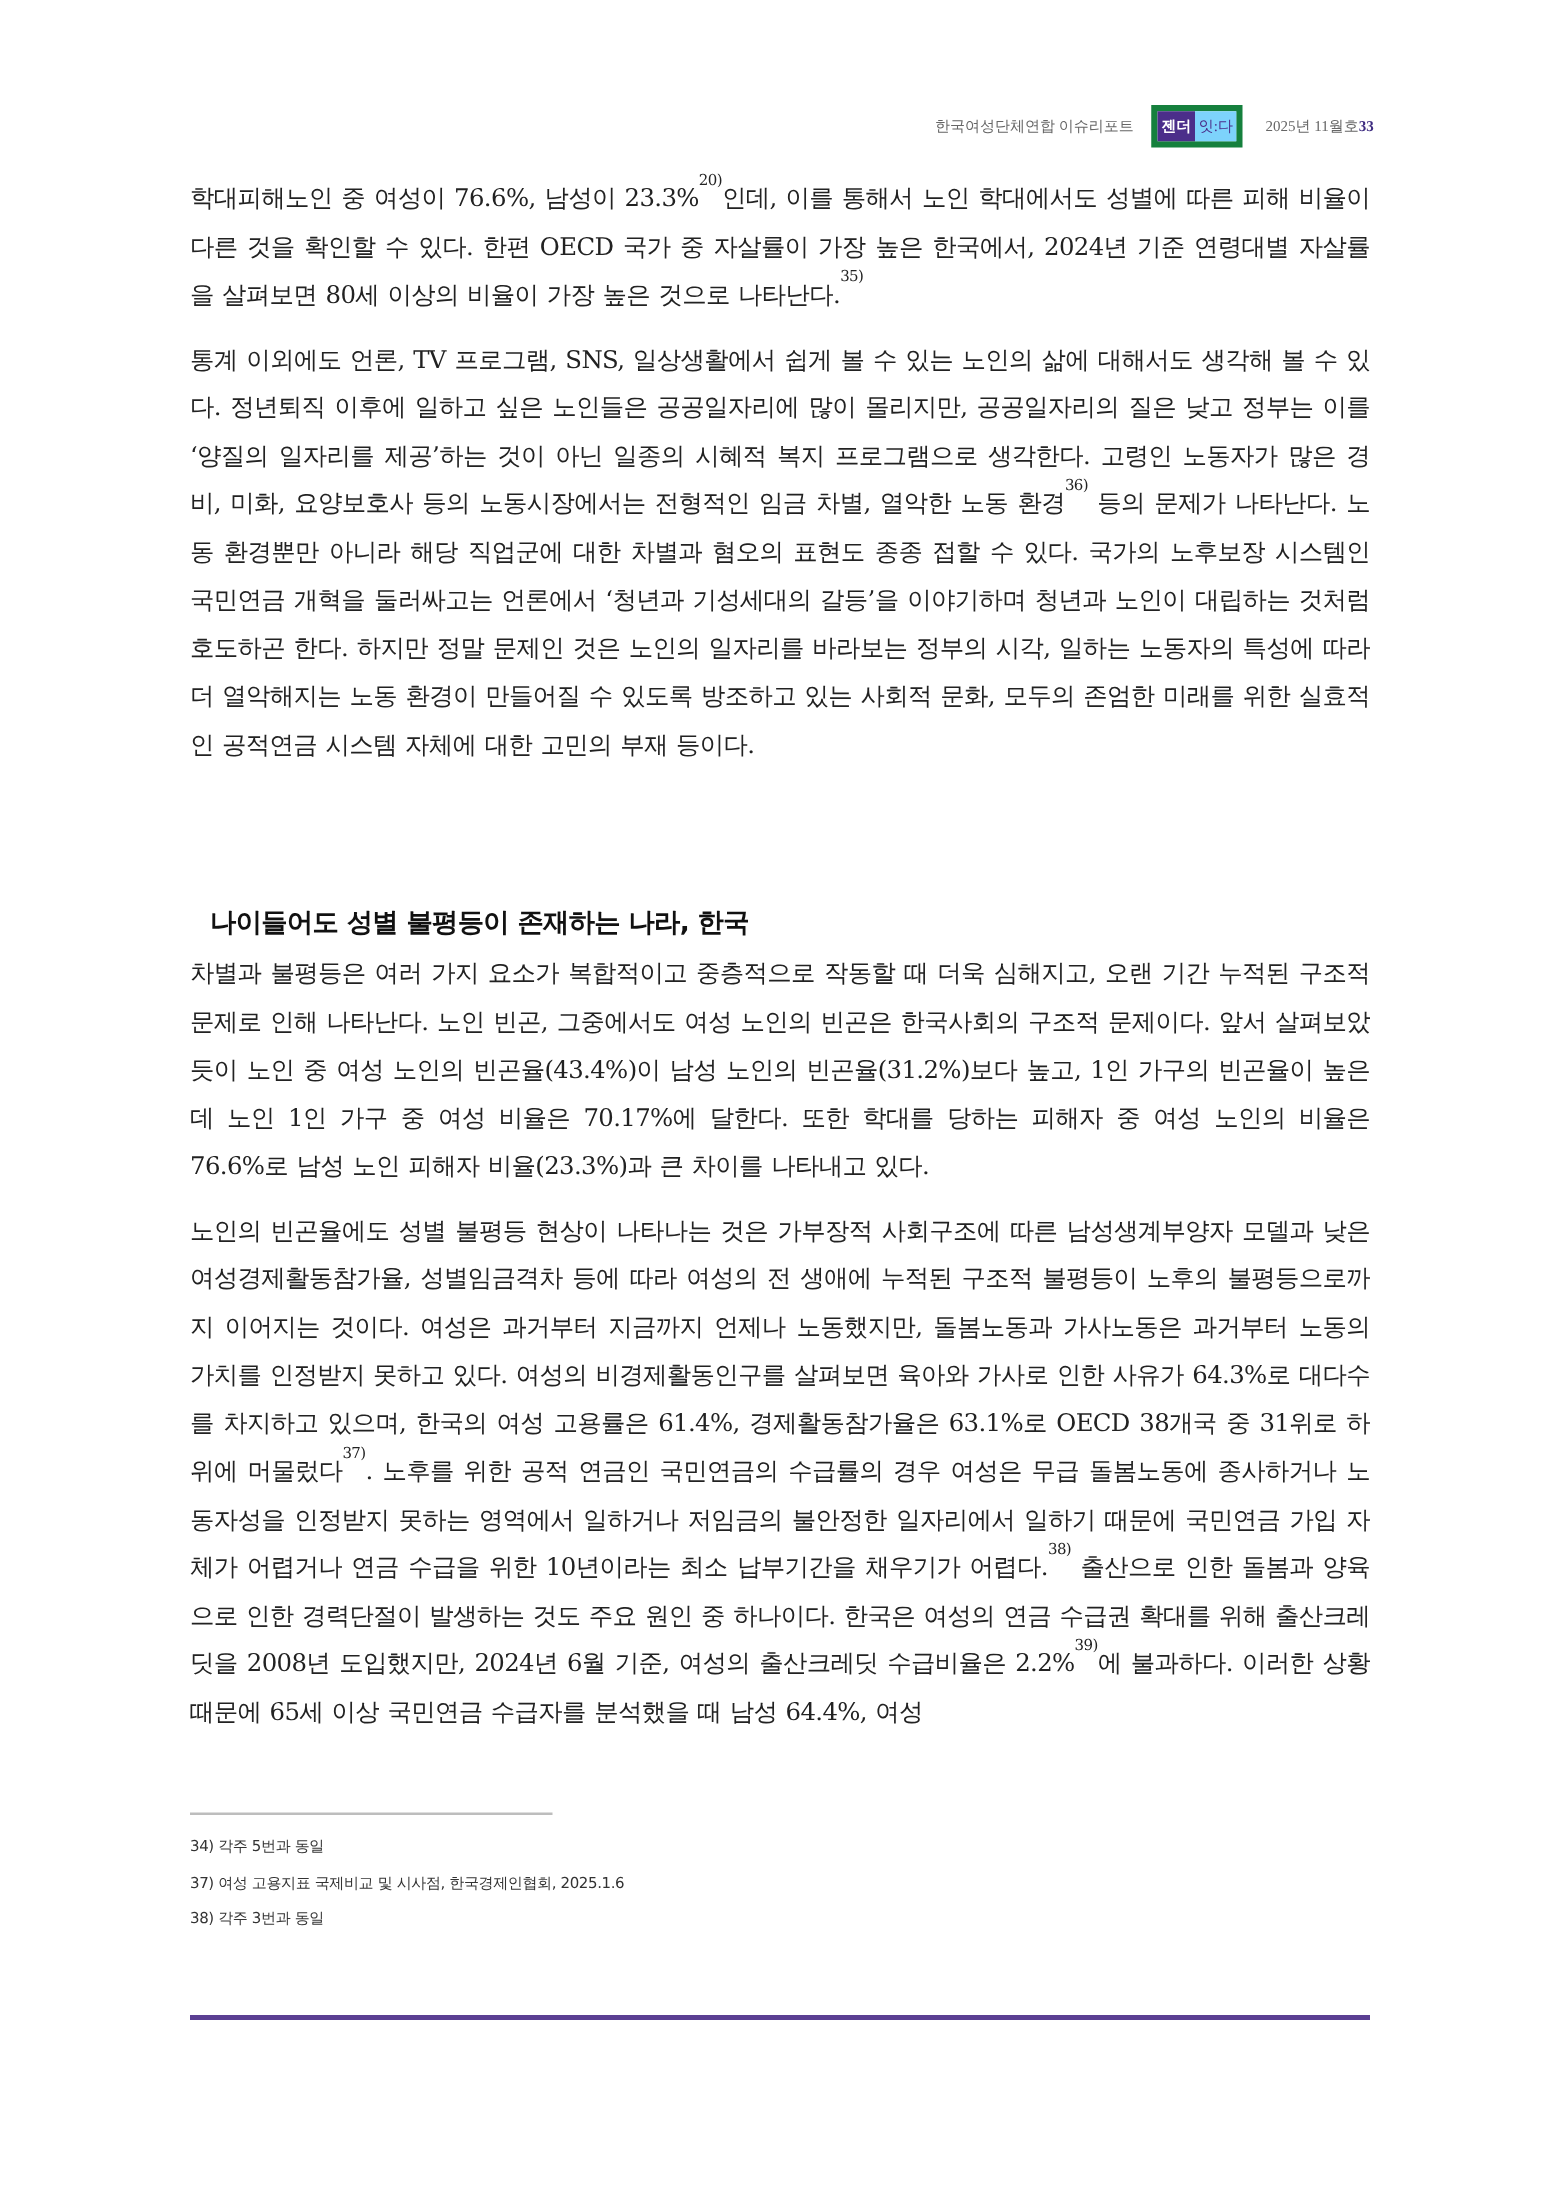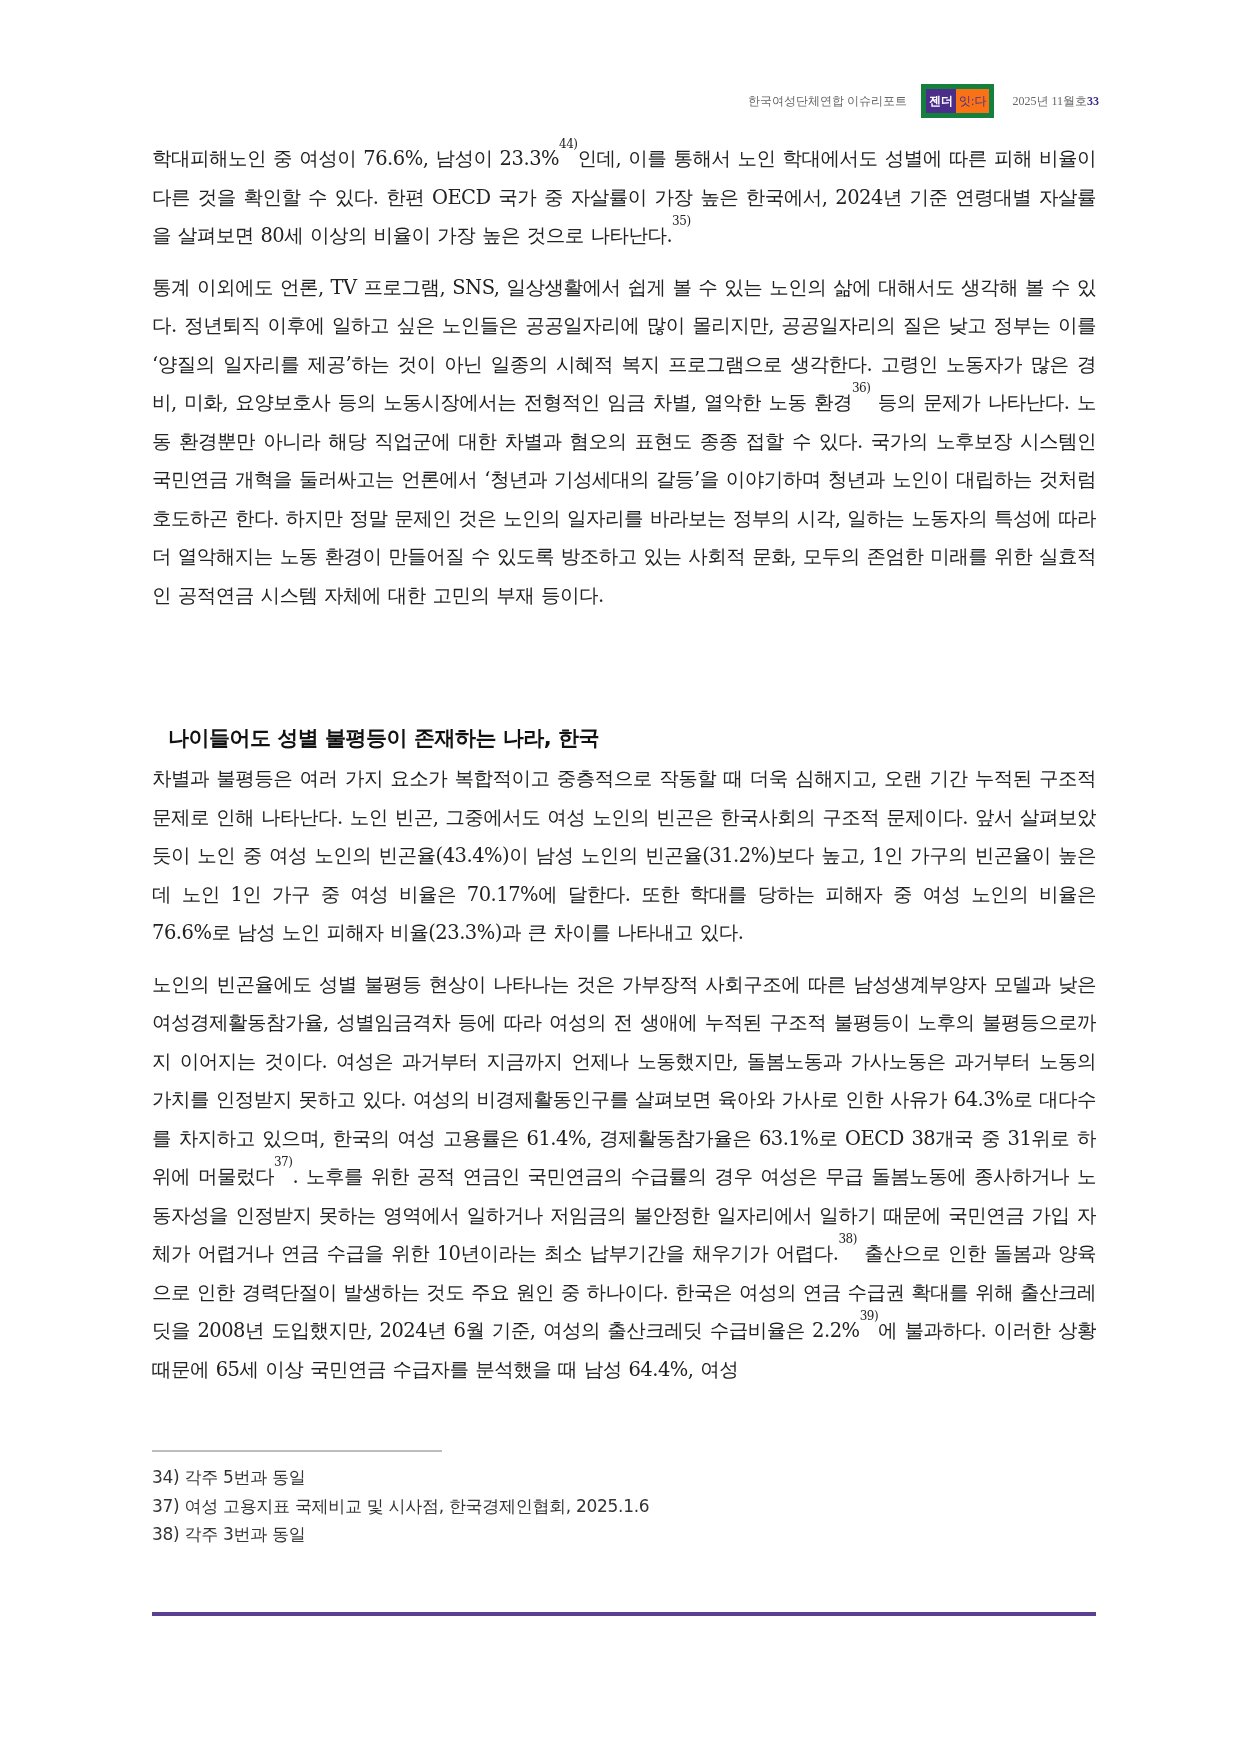--- a/index.html
+++ b/index.html
@@ -3,49 +3,49 @@
 <meta charset="utf-8">
 <style>
   html, body { margin:0; padding:0; background:#ffffff; }
   body { width:1239px; height:1752px; position:relative; overflow:hidden;
          font-family: "DejaVu Serif", "Liberation Serif", serif; color:#222; }
   .header { position:absolute; top:86px; right:140px; height:30px; display:flex; align-items:center;
             font-family:Liberation Serif, serif; font-size:12px; color:#666; white-space:nowrap;text-align:center; }
   .header .org { margin-right:14px; }
   .logo { display:inline-flex; align-items:stretch; height:24px; margin-right:18px; border:5px solid #15803d; }
   .logo .l1 { background:#4b2e8a; color:#fff; padding:0 3px; font-weight:bold; display:flex; align-items:center; }
-  .logo .l2 { background:#f97316; color:#4b2e8a; padding:0 3px; display:flex; align-items:center; }
+  .logo .l2 { background:#7dd3fc; color:#4b2e8a; padding:0 3px; display:flex; align-items:center; }
   .header .issue { }
   .header .page { color:#3d2b80; font-weight:bold; }
   .content { position:absolute; left:152px; width:944px; top:140px; }
   p.body { margin:0 0 13px 0; font-size:19.5px; line-height:38.5px; text-align:justify; letter-spacing:-0.5px; word-spacing:1px; }
   sup { font-size:12px; vertical-align:top; line-height:1; position:relative; top:-2px; }
   h2.section { position:absolute; left:152px; top:708px; margin:16px; font-family:"DejaVu Sans","Liberation Sans",sans-serif;
                font-size:21px; font-weight:bold; color:#111; letter-spacing:-0.5px; }
   .content2 { position:absolute; left:152px; width:944px; top:760px; }
   .fn-rule { position:absolute; left:152px; top:1450px; width:290px; height:2px; background:#bdbdbd; }
   .footnotes { position:absolute; left:152px; top:1463px; width:944px;
-               font-family:"DejaVu Sans","Liberation Sans",sans-serif; font-size:17px; color:#333; line-height:28.5px; letter-spacing:-0.3px; }
+               font-family:"DejaVu Sans","Liberation Sans",sans-serif; font-size:12px; color:#333; line-height:28.5px; letter-spacing:-0.3px; }
   .bottom-rule { position:absolute; left:152px; top:1612px; width:944px; height:4px; background:#5b3f93; }
 </style>
 </head>
 <body>
 
 <div class="header">
   <span class="org">한국여성단체연합 이슈리포트</span>
   <span class="logo">
     <span class="l1">젠더</span>
     <span class="l2">잇:다</span>
   </span>
   <span class="issue">2025년 11월호</span>
   <span class="page">33</span>
 </div>
 
 <div class="content">
-  <p class="body">학대피해노인 중 여성이 76.6%, 남성이 23.3%<sup>44)</sup>인데, 이를 통해서 노인 학대에서도 성별에 따른 피해 비율이 다른 것을 확인할 수 있다. 한편 OECD 국가 중 자살률이 가장 높은 한국에서, 2024년 기준 연령대별 자살률을 살펴보면 80세 이상의 비율이 가장 높은 것으로 나타난다.<sup>35)</sup></p>
+  <p class="body">학대피해노인 중 여성이 76.6%, 남성이 23.3%<sup>20)</sup>인데, 이를 통해서 노인 학대에서도 성별에 따른 피해 비율이 다른 것을 확인할 수 있다. 한편 OECD 국가 중 자살률이 가장 높은 한국에서, 2024년 기준 연령대별 자살률을 살펴보면 80세 이상의 비율이 가장 높은 것으로 나타난다.<sup>35)</sup></p>
   <p class="body">통계 이외에도 언론, TV 프로그램, SNS, 일상생활에서 쉽게 볼 수 있는 노인의 삶에 대해서도 생각해 볼 수 있다. 정년퇴직 이후에 일하고 싶은 노인들은 공공일자리에 많이 몰리지만, 공공일자리의 질은 낮고 정부는 이를 ‘양질의 일자리를 제공’하는 것이 아닌 일종의 시혜적 복지 프로그램으로 생각한다. 고령인 노동자가 많은 경비, 미화, 요양보호사 등의 노동시장에서는 전형적인 임금 차별, 열악한 노동 환경<sup>36)</sup> 등의 문제가 나타난다. 노동 환경뿐만 아니라 해당 직업군에 대한 차별과 혐오의 표현도 종종 접할 수 있다. 국가의 노후보장 시스템인 국민연금 개혁을 둘러싸고는 언론에서 ‘청년과 기성세대의 갈등’을 이야기하며 청년과 노인이 대립하는 것처럼 호도하곤 한다. 하지만 정말 문제인 것은 노인의 일자리를 바라보는 정부의 시각, 일하는 노동자의 특성에 따라 더 열악해지는 노동 환경이 만들어질 수 있도록 방조하고 있는 사회적 문화, 모두의 존엄한 미래를 위한 실효적인 공적연금 시스템 자체에 대한 고민의 부재 등이다.</p>
 </div>
 
 <h2 class="section">나이들어도 성별 불평등이 존재하는 나라, 한국</h2>
 
 <div class="content2">
   <p class="body">차별과 불평등은 여러 가지 요소가 복합적이고 중층적으로 작동할 때 더욱 심해지고, 오랜 기간 누적된 구조적 문제로 인해 나타난다. 노인 빈곤, 그중에서도 여성 노인의 빈곤은 한국사회의 구조적 문제이다. 앞서 살펴보았듯이 노인 중 여성 노인의 빈곤율(43.4%)이 남성 노인의 빈곤율(31.2%)보다 높고, 1인 가구의 빈곤율이 높은데 노인 1인 가구 중 여성 비율은 70.17%에 달한다. 또한 학대를 당하는 피해자 중 여성 노인의 비율은 76.6%로 남성 노인 피해자 비율(23.3%)과 큰 차이를 나타내고 있다.</p>
   <p class="body">노인의 빈곤율에도 성별 불평등 현상이 나타나는 것은 가부장적 사회구조에 따른 남성생계부양자 모델과 낮은 여성경제활동참가율, 성별임금격차 등에 따라 여성의 전 생애에 누적된 구조적 불평등이 노후의 불평등으로까지 이어지는 것이다. 여성은 과거부터 지금까지 언제나 노동했지만, 돌봄노동과 가사노동은 과거부터 노동의 가치를 인정받지 못하고 있다. 여성의 비경제활동인구를 살펴보면 육아와 가사로 인한 사유가 64.3%로 대다수를 차지하고 있으며, 한국의 여성 고용률은 61.4%, 경제활동참가율은 63.1%로 OECD 38개국 중 31위로 하위에 머물렀다<sup>37)</sup>. 노후를 위한 공적 연금인 국민연금의 수급률의 경우 여성은 무급 돌봄노동에 종사하거나 노동자성을 인정받지 못하는 영역에서 일하거나 저임금의 불안정한 일자리에서 일하기 때문에 국민연금 가입 자체가 어렵거나 연금 수급을 위한 10년이라는 최소 납부기간을 채우기가 어렵다.<sup>38)</sup> 출산으로 인한 돌봄과 양육으로 인한 경력단절이 발생하는 것도 주요 원인 중 하나이다. 한국은 여성의 연금 수급권 확대를 위해 출산크레딧을 2008년 도입했지만, 2024년 6월 기준, 여성의 출산크레딧 수급비율은 2.2%<sup>39)</sup>에 불과하다. 이러한 상황 때문에 65세 이상 국민연금 수급자를 분석했을 때 남성 64.4%, 여성</p>
 </div>
 

